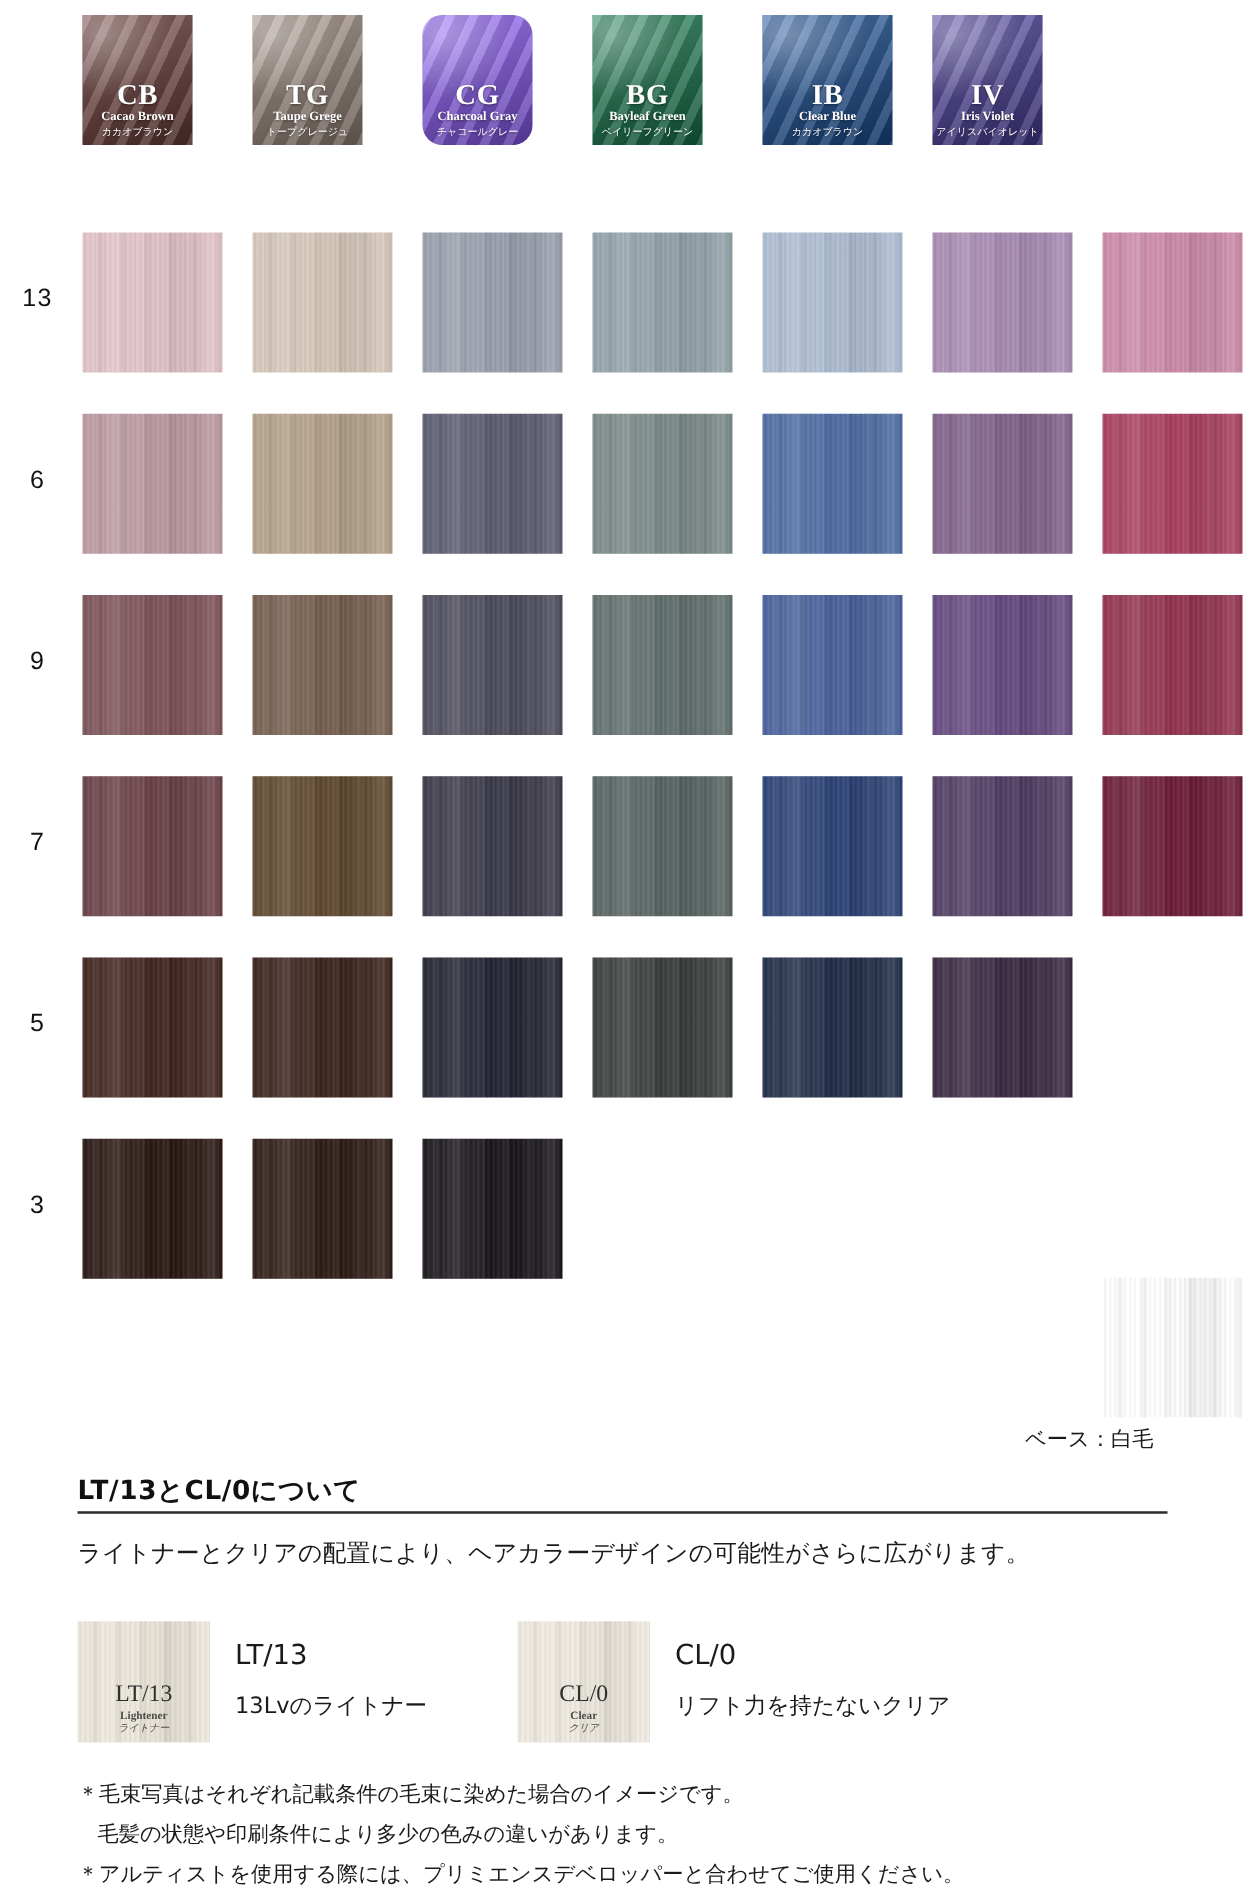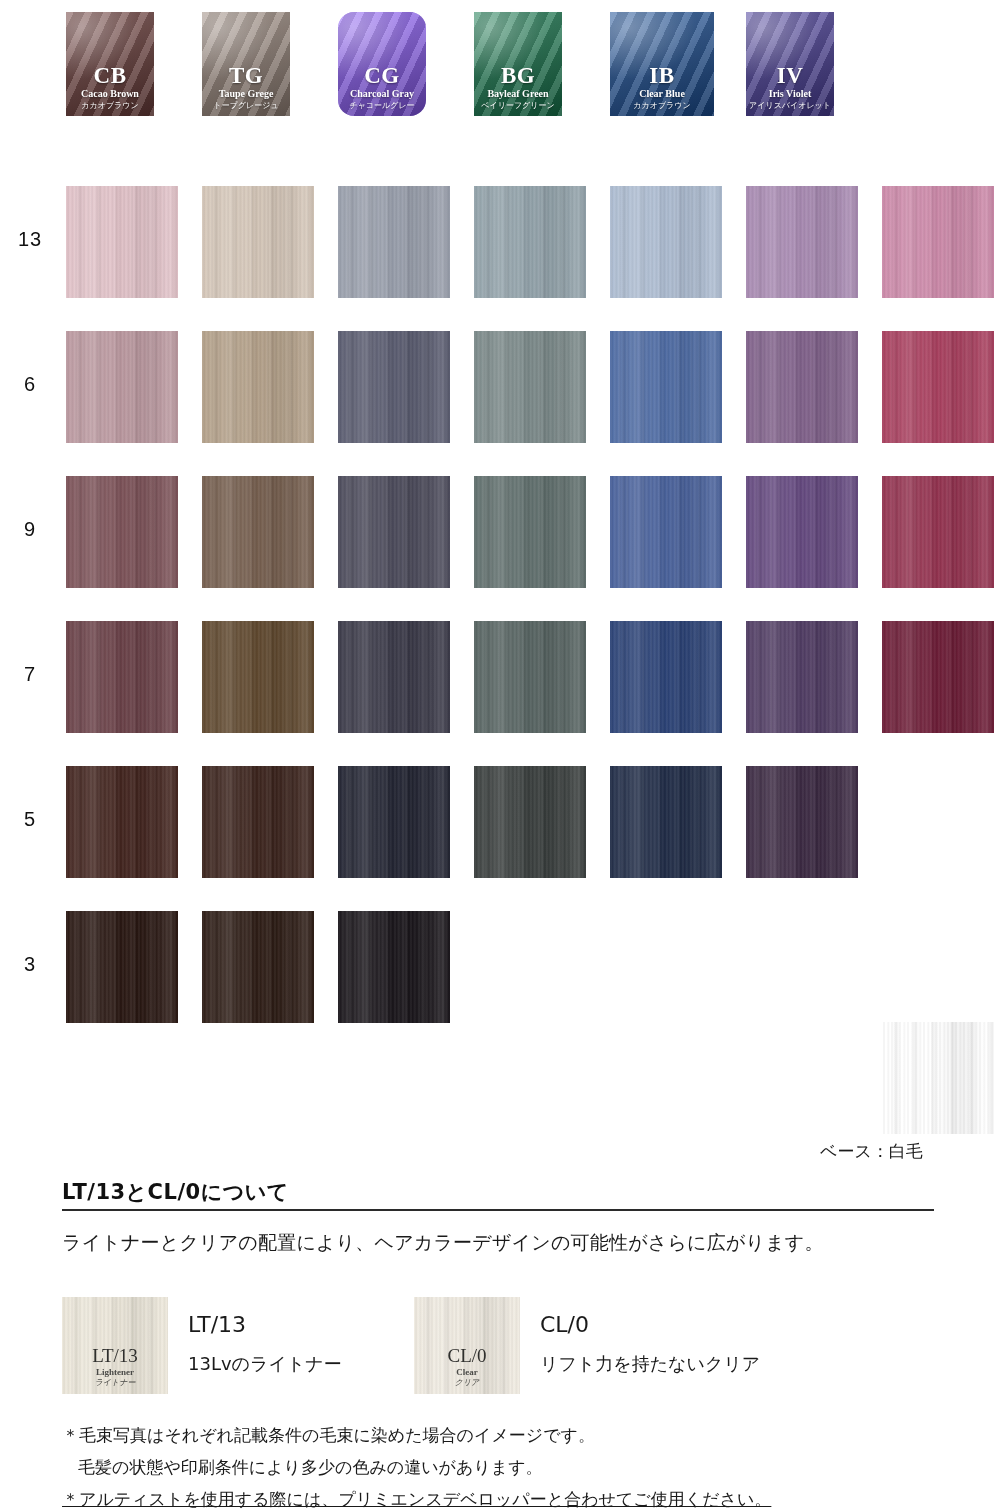--- a/index.html
+++ b/index.html
@@ -217,21 +217,21 @@
   .footnote {
     position: absolute;
     left: 62px;
     font-family: "DejaVu Sans", sans-serif;
     font-size: 17px;
     color: #1a1a1a;
     white-space: pre;
   }
   #footnote-1 { top: 1424px; }
   #footnote-2 { top: 1456px; left: 78px; }
-  #footnote-3 { top: 1488px; text-decoration: underline; }
+  #footnote-3 { top: 1488px; }
 </style>
 </head>
 <body>
 
 <div id="header-row">
     <div class="brand-tile" style="left: 0px; background: rgb(110, 63, 60);">
       <div class="tex" style="background: radial-gradient(120% 90% at 18% 15%, rgba(255, 255, 255, 0.3), rgba(255, 255, 255, 0) 55%), repeating-linear-gradient(115deg, rgba(255, 255, 255, 0.14) 0px, rgba(255, 255, 255, 0.14) 7px, rgba(0, 0, 0, 0.12) 7px, rgba(0, 0, 0, 0.12) 17px), linear-gradient(160deg, rgba(255, 255, 255, 0.22), rgba(0, 0, 0, 0.34));"></div>
       <div class="labels">
         <div class="brand-code">CB</div>
         <div class="brand-en">Cacao Brown</div>

